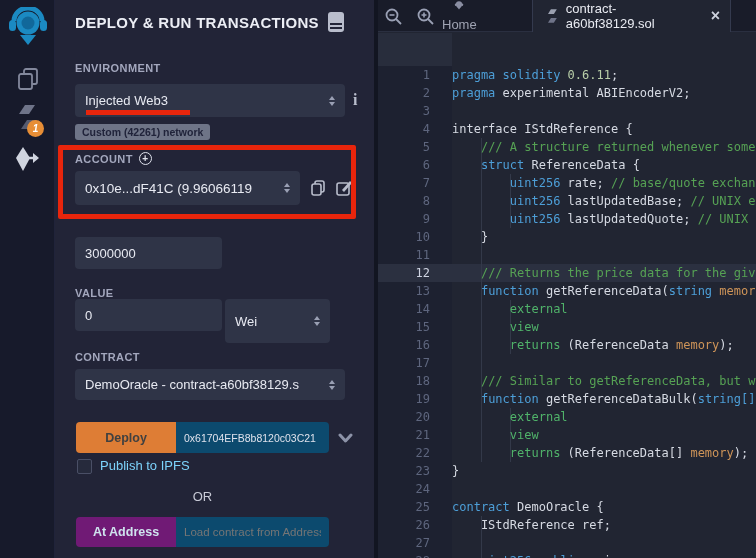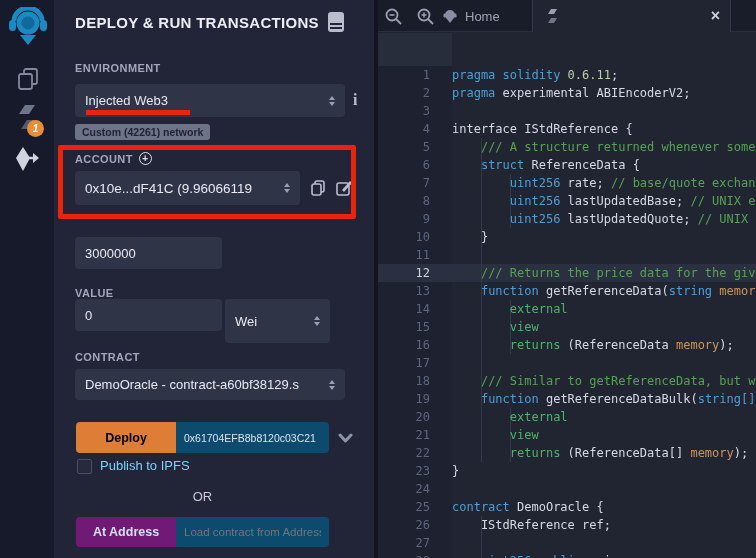--- a/index.html
+++ b/index.html
@@ -17,21 +17,21 @@
   .field { position:absolute; background:#2f3447; border-radius:4px; color:#e8eaf2; font-size:13px;
            display:flex; align-items:center; padding:0 10px; overflow:hidden; white-space:nowrap; }
   .spin { margin-left:auto; display:flex; flex-direction:column; gap:2px; align-items:center; flex:none; }
   .spin i { display:block; width:0; height:0; border-left:3.5px solid transparent; border-right:3.5px solid transparent; }
   .spin .up { border-bottom:4.5px solid #9aa0b4; }
   .spin .dn { border-top:4.5px solid #9aa0b4; }
   .annotation { position:absolute; background:#e8250c; z-index:5; }
   .annotation-box { position:absolute; border:5px solid #e8250c; border-radius:2px; background:transparent; z-index:5; }
   .badge-net { position:absolute; background:#6e7487; color:#20233a; font-size:10.5px; font-weight:bold;
                padding:2px 7px; border-radius:3px; }
-  .btn { position:absolute; border:none; border-radius:4px 0 0 4px; color:#000000; font-weight:bold; font-size:12.5px;
+  .btn { position:absolute; border:none; border-radius:4px 0 0 4px; color:#404040; font-weight:bold; font-size:12.5px;
          font-family:"Liberation Sans",sans-serif; cursor:pointer; }
   .btn-input { position:absolute; background:#0c4a6e; border:none; border-radius:0 4px 4px 0; color:#dfe2ec;
                font-size:10.5px; padding:0 8px; font-family:"Liberation Sans",sans-serif; }
 
   
   #editor { position:absolute; left:378px; top:0; width:378px; height:558px; background:#212532; }
   #tabbar { position:absolute; left:0; top:0; width:378px; height:32px; background:#191c29; border-bottom:1px solid #2a2f40; }
   .tab-sep { position:absolute; top:0; width:1px; height:32px; background:#343a4e; }
   #editor-body { position:absolute; left:0; top:33px; right:0; bottom:0; }
   #gutter-col { position:absolute; left:0; top:0; width:74px; height:100%; background:#1d2130; }
@@ -178,35 +178,36 @@
         <path d="M5.5 8 L10.5 8" stroke="#9aa0b4" stroke-width="1.6"></path>
       </svg>
     </div>
     <div class="abs" style="left:38px; top:7px;">
       <svg width="19" height="19" viewBox="0 0 19 19">
         <circle cx="8" cy="8" r="5.5" fill="none" stroke="#9aa0b4" stroke-width="1.8"></circle>
         <path d="M12 12 L17 17" stroke="#9aa0b4" stroke-width="1.8"></path>
         <path d="M5.5 8 L10.5 8 M8 5.5 L8 10.5" stroke="#9aa0b4" stroke-width="1.6"></path>
       </svg>
     </div>
-    <div class="abs" style="left:64px; top:0; height:32px; display:flex; align-items:center; gap:7px;">
+    <div class="abs" style="left:64px; top:0; height:32px; display:flex; align-items:center; gap:7px;flex-direction:column;">
       <svg width="16" height="16" viewBox="0 0 16 16">
         <circle cx="8" cy="7" r="5" fill="#8a8ea2"></circle>
         <rect x="1.5" y="5.5" width="2.5" height="4" rx="1.2" fill="#8a8ea2"></rect>
         <rect x="12" y="5.5" width="2.5" height="4" rx="1.2" fill="#8a8ea2"></rect>
         <path d="M5 11 L8 15 L11 11 Z" fill="#8a8ea2"></path>
       </svg>
       <span style="font-size:13px; color:#9fa3b2;">Home</span>
     </div>
     <div class="tab-sep" style="left:154px;"></div>
     <div class="abs" style="left:155px; top:0; width:197px; height:32px; background:#212532; display:flex; align-items:center; padding:0 10px 0 14px; gap:8px;">
       <svg width="11" height="16" viewBox="0 0 11 16">
         <path d="M4 1 L10 1 L7 6 L1 6 Z" fill="#9aa0b0"></path>
         <path d="M7 15 L1 15 L4 10 L10 10 Z" fill="#6f7489"></path>
       </svg>
+      <span style="font-size:13px; color:#e9ebf2;">contract-a60bf38129.sol</span>
       <span style="margin-left:auto; font-size:16px; font-weight:bold; color:#cdd1dd; line-height:1;">×</span>
     </div>
     <div class="tab-sep" style="left:352px;"></div>
   </div>
 
   <div id="editor-body">
     <div id="gutter-col"></div>
     <div id="corner-block"></div>
     <div id="active-line-bg" style="top: 231px;"></div>
     <div id="gutter">

